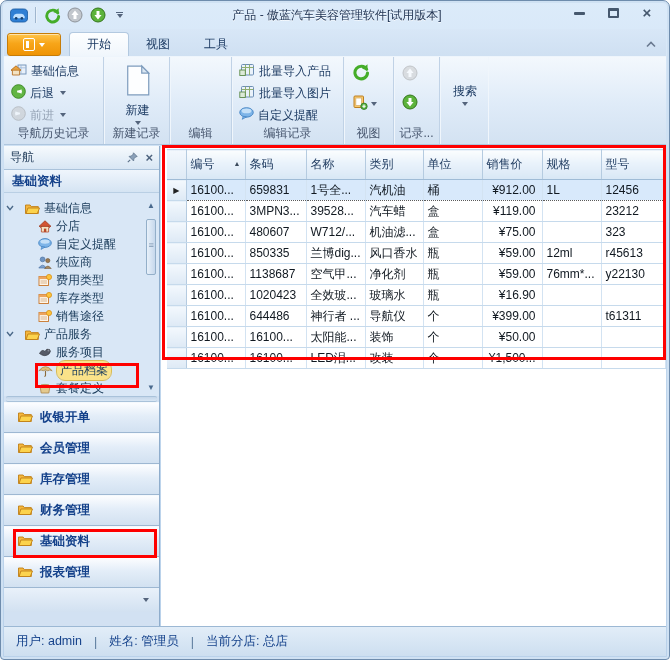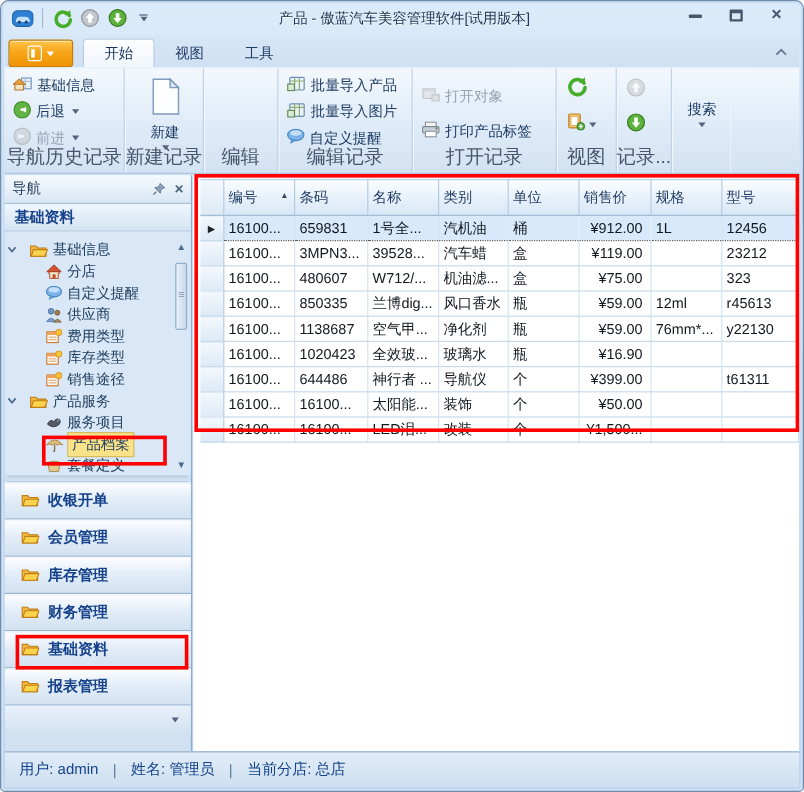--- a/index.html
+++ b/index.html
@@ -35,21 +35,21 @@
   .app-btn .menu-glyph::after { content:""; position:absolute; left:1.5px; top:2px; width:3px; height:7px; background:#fff; }
   .tabs { display:flex; height:24px; margin-left:4px; }
   .tab { padding:0 17px; font-size:12px; color:#1e3c64; display:flex; align-items:center; border-radius:4px 4px 0 0; }
   .tab.active { background:linear-gradient(#fdfeff,#f0f6fc); border:1px solid #b3c9e0; border-bottom:none; color:#16345e; }
   .collapse-btn { position:absolute; right:10px; bottom:4px; }
   
   .ribbon { position:absolute; left:3px; right:3px; top:55px; height:89px;
     background:linear-gradient(#f3f8fd,#dfebf8 55%,#d3e2f2);
     border-top:1px solid #eef5fc; border-bottom:1px solid #aec6de; display:flex; }
   .rib-group { position:relative; height:100%; padding:3px 2px 16px 4px; border-right:1px solid #c0d2e6; box-shadow:1px 0 0 #f0f6fc; display:flex; flex-direction:column; }
-  .rib-label { position:absolute; left:0; right:0; bottom:2px; text-align:center; font-size:16px; color:#47566e; white-space:nowrap; }
+  .rib-label { position:absolute; left:0; right:0; bottom:2px; text-align:center; font-size:12px; color:#47566e; white-space:nowrap; }
   .rib-item { display:flex; align-items:center; gap:4px; height:22px; padding:0 3px; font-size:12px; color:#1e3c64; white-space:nowrap; border-radius:2px; }
   .rib-item.disabled { color:#94a2b4; }
   .rib-item.disabled svg { opacity:.5; filter:grayscale(1); }
   .big-btn { width:100%; flex:1; display:flex; flex-direction:column; align-items:center; justify-content:center; gap:2px; font-size:12px; color:#1e3c64; border-radius:3px; padding:2px 4px; }
   .caret { width:0; height:0; border-left:3.5px solid transparent; border-right:3.5px solid transparent; border-top:4px solid #54647c; }
   .rib-item .caret { margin-left:2px; }
   .icon-stack { display:flex; flex-direction:column; gap:10px; align-items:flex-start; padding:4px 4px; }
   .icon-btn { display:flex; align-items:center; gap:3px; height:20px; }
   
   .sidebar { position:absolute; left:3px; top:145px; width:156px; bottom:33px; background:#d2e1f2; border-right:1px solid #8fadcc; }
@@ -58,21 +58,21 @@
   .nav-titlebar .spacer { flex:1; }
   .nav-titlebar .tool { margin-left:7px; display:flex; align-items:center; }
   .nav-titlebar .close-x { font-size:13px; font-weight:bold; color:#4d637e; line-height:10px; }
   .nav-section-header { height:23px; display:flex; align-items:center; padding:0 8px; font-size:12.5px; font-weight:bold; color:#15428b;
     background:linear-gradient(#eff5fc,#d5e4f3); border-bottom:1px solid #b9cfe4; }
   .tree { position:relative; height:203px; overflow:hidden; background:#d9e7f6; padding-top:6px; }
   .tree-item { position:relative; height:18px; display:flex; align-items:center; gap:4px; font-size:12px; color:#20405f; white-space:nowrap; }
   .tree-item .chev { width:12px; display:flex; justify-content:center; }
   .tree-item .ind { display:inline-block; }
   .tree-item .ticon { display:flex; align-items:center; }
-  .tree-item.selected .tlabel { background:#fae289; outline:1px solid #d9bc55; padding:1px 3px; }
+  .tree-item.selected .tlabel { background:#fae289; outline:1px solid #d9bc55; padding:1px 3px;border-radius:8px; }
   .tree-scroll { position:absolute; right:0; top:0; width:15px; height:203px; }
   .tree-scroll .up { position:absolute; top:8px; left:3px; font-size:8px; color:#4a6a8e; }
   .tree-scroll .down { position:absolute; bottom:4px; left:3px; font-size:8px; color:#4a6a8e; }
   .tree-scroll .thumb { position:absolute; left:2px; top:26px; width:10px; height:56px; background:linear-gradient(90deg,#e8f1fa,#c6d8ec); border:1px solid #93afc9; border-radius:2px; }
   .tree-scroll .thumb::after { content:"≡"; position:absolute; left:1.5px; top:20px; font-size:9px; color:#7e97b2; }
   .h-splitter { height:6px; background:linear-gradient(#c4d6ea,#d8e6f4); border-top:1px solid #a9c2da; border-bottom:1px solid #a9c2da; margin:0 2px; border-radius:2px; }
   .nav-btn { height:31px; display:flex; align-items:center; gap:7px; padding-left:13px; font-size:12.5px; font-weight:bold; color:#15428b;
     background:linear-gradient(#fcfdff,#e3edf8 45%,#d2e1f1); border-top:1px solid #f5f9fd; border-bottom:1px solid #9db7d2; }
   .nav-footer { height:24px; background:linear-gradient(#e9f1fa,#d2e1f1); display:flex; align-items:center; justify-content:flex-end; padding-right:10px; }
   .content { position:absolute; left:160px; right:3px; top:145px; bottom:33px; background:#fff; }
@@ -239,40 +239,20 @@
         <span><svg width="15" height="13" viewBox="0 0 14 12">
               <ellipse cx="7" cy="5" rx="6.3" ry="4.4" fill="#7db4e8" stroke="#4584c4" stroke-width="0.9"></ellipse>
               <path d="M4 8.6 L3 11.4 L7 9.2 Z" fill="#7db4e8" stroke="#4584c4" stroke-width="0.7"></path>
               <ellipse cx="7" cy="3.6" rx="4.6" ry="2.2" fill="#cfe6fa" opacity="0.85"></ellipse>
             </svg></span>
         <span>自定义提醒</span>
       </div>
       <div class="rib-label">编辑记录</div>
     </div>
 
-    <div class="rib-group" style="width:120px; justify-content:space-around">
-      <div class="rib-item disabled" style="margin-top:6px">
-        <span><svg width="16" height="14" viewBox="0 0 16 14">
-              <rect x="1.5" y="2" width="10" height="8" fill="#d8dde4" stroke="#9aa2ab"></rect>
-              <rect x="1.5" y="2" width="10" height="2.2" fill="#b8c0ca"></rect>
-              <rect x="9" y="7" width="6" height="5" fill="#cdd4dc" stroke="#9aa2ab"></rect>
-            </svg></span>
-        <span>打开对象</span>
-      </div>
-      <div class="rib-item" style="margin-bottom:4px">
-        <span><svg width="16" height="14" viewBox="0 0 16 14">
-              <rect x="3.5" y="0.8" width="9" height="3.7" fill="#f2f2f2" stroke="#8a8f96" stroke-width="0.9"></rect>
-              <rect x="1.2" y="4.5" width="13.6" height="5.3" rx="1" fill="#c7d0da" stroke="#7e868e" stroke-width="0.9"></rect>
-              <rect x="3.5" y="8.4" width="9" height="4.6" fill="#ffffff" stroke="#8a8f96" stroke-width="0.9"></rect>
-              <circle cx="12.8" cy="6" r="0.9" fill="#6a7a42"></circle>
-            </svg></span>
-        <span>打印产品标签</span>
-      </div>
-      <div class="rib-label">打开记录</div>
-    </div>
 
     <div class="rib-group" style="width:50px">
       <div class="icon-stack">
         <span class="icon-btn">
           <span><svg width="18" height="18" viewBox="0 0 16 16">
                 <path d="M13 5.6 A5.6 5.6 0 1 0 13.8 8.8" fill="none" stroke="#45ad29" stroke-width="2.7" stroke-linecap="round"></path>
                 <path d="M13.8 1.2 L13.8 6.4 L8.9 5 Z" fill="#45ad29"></path>
               </svg></span>
         </span>
         <span class="icon-btn">

